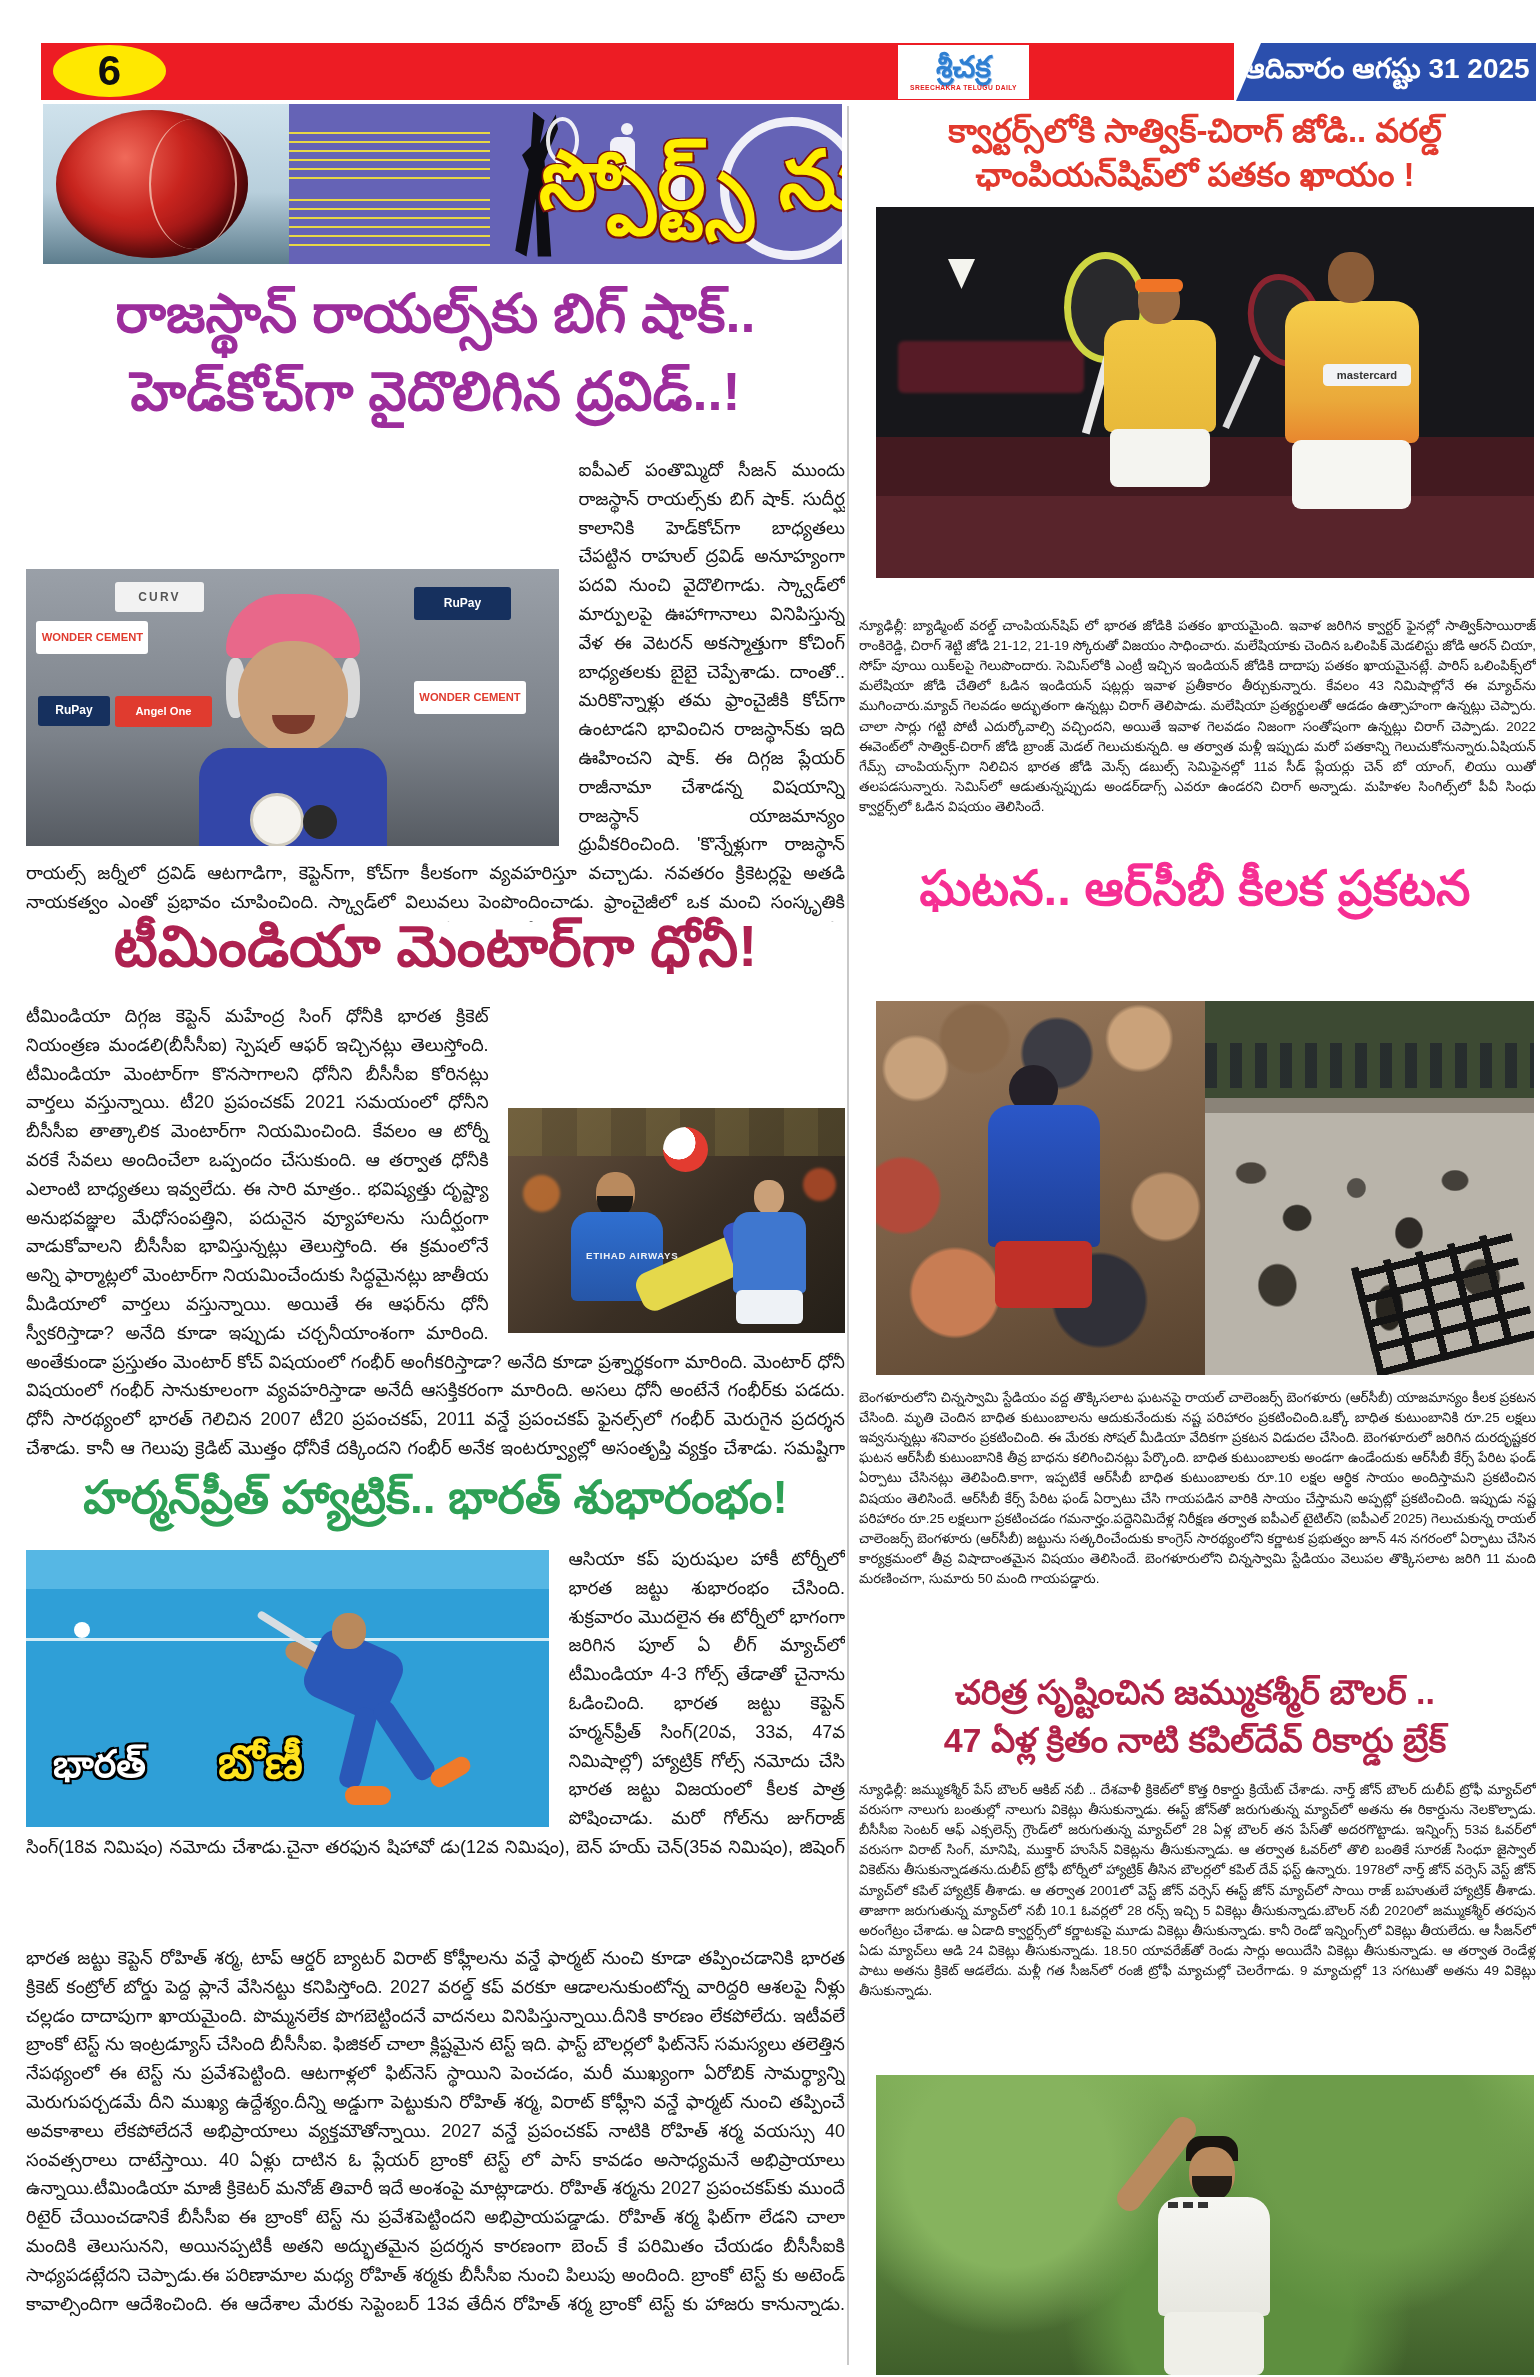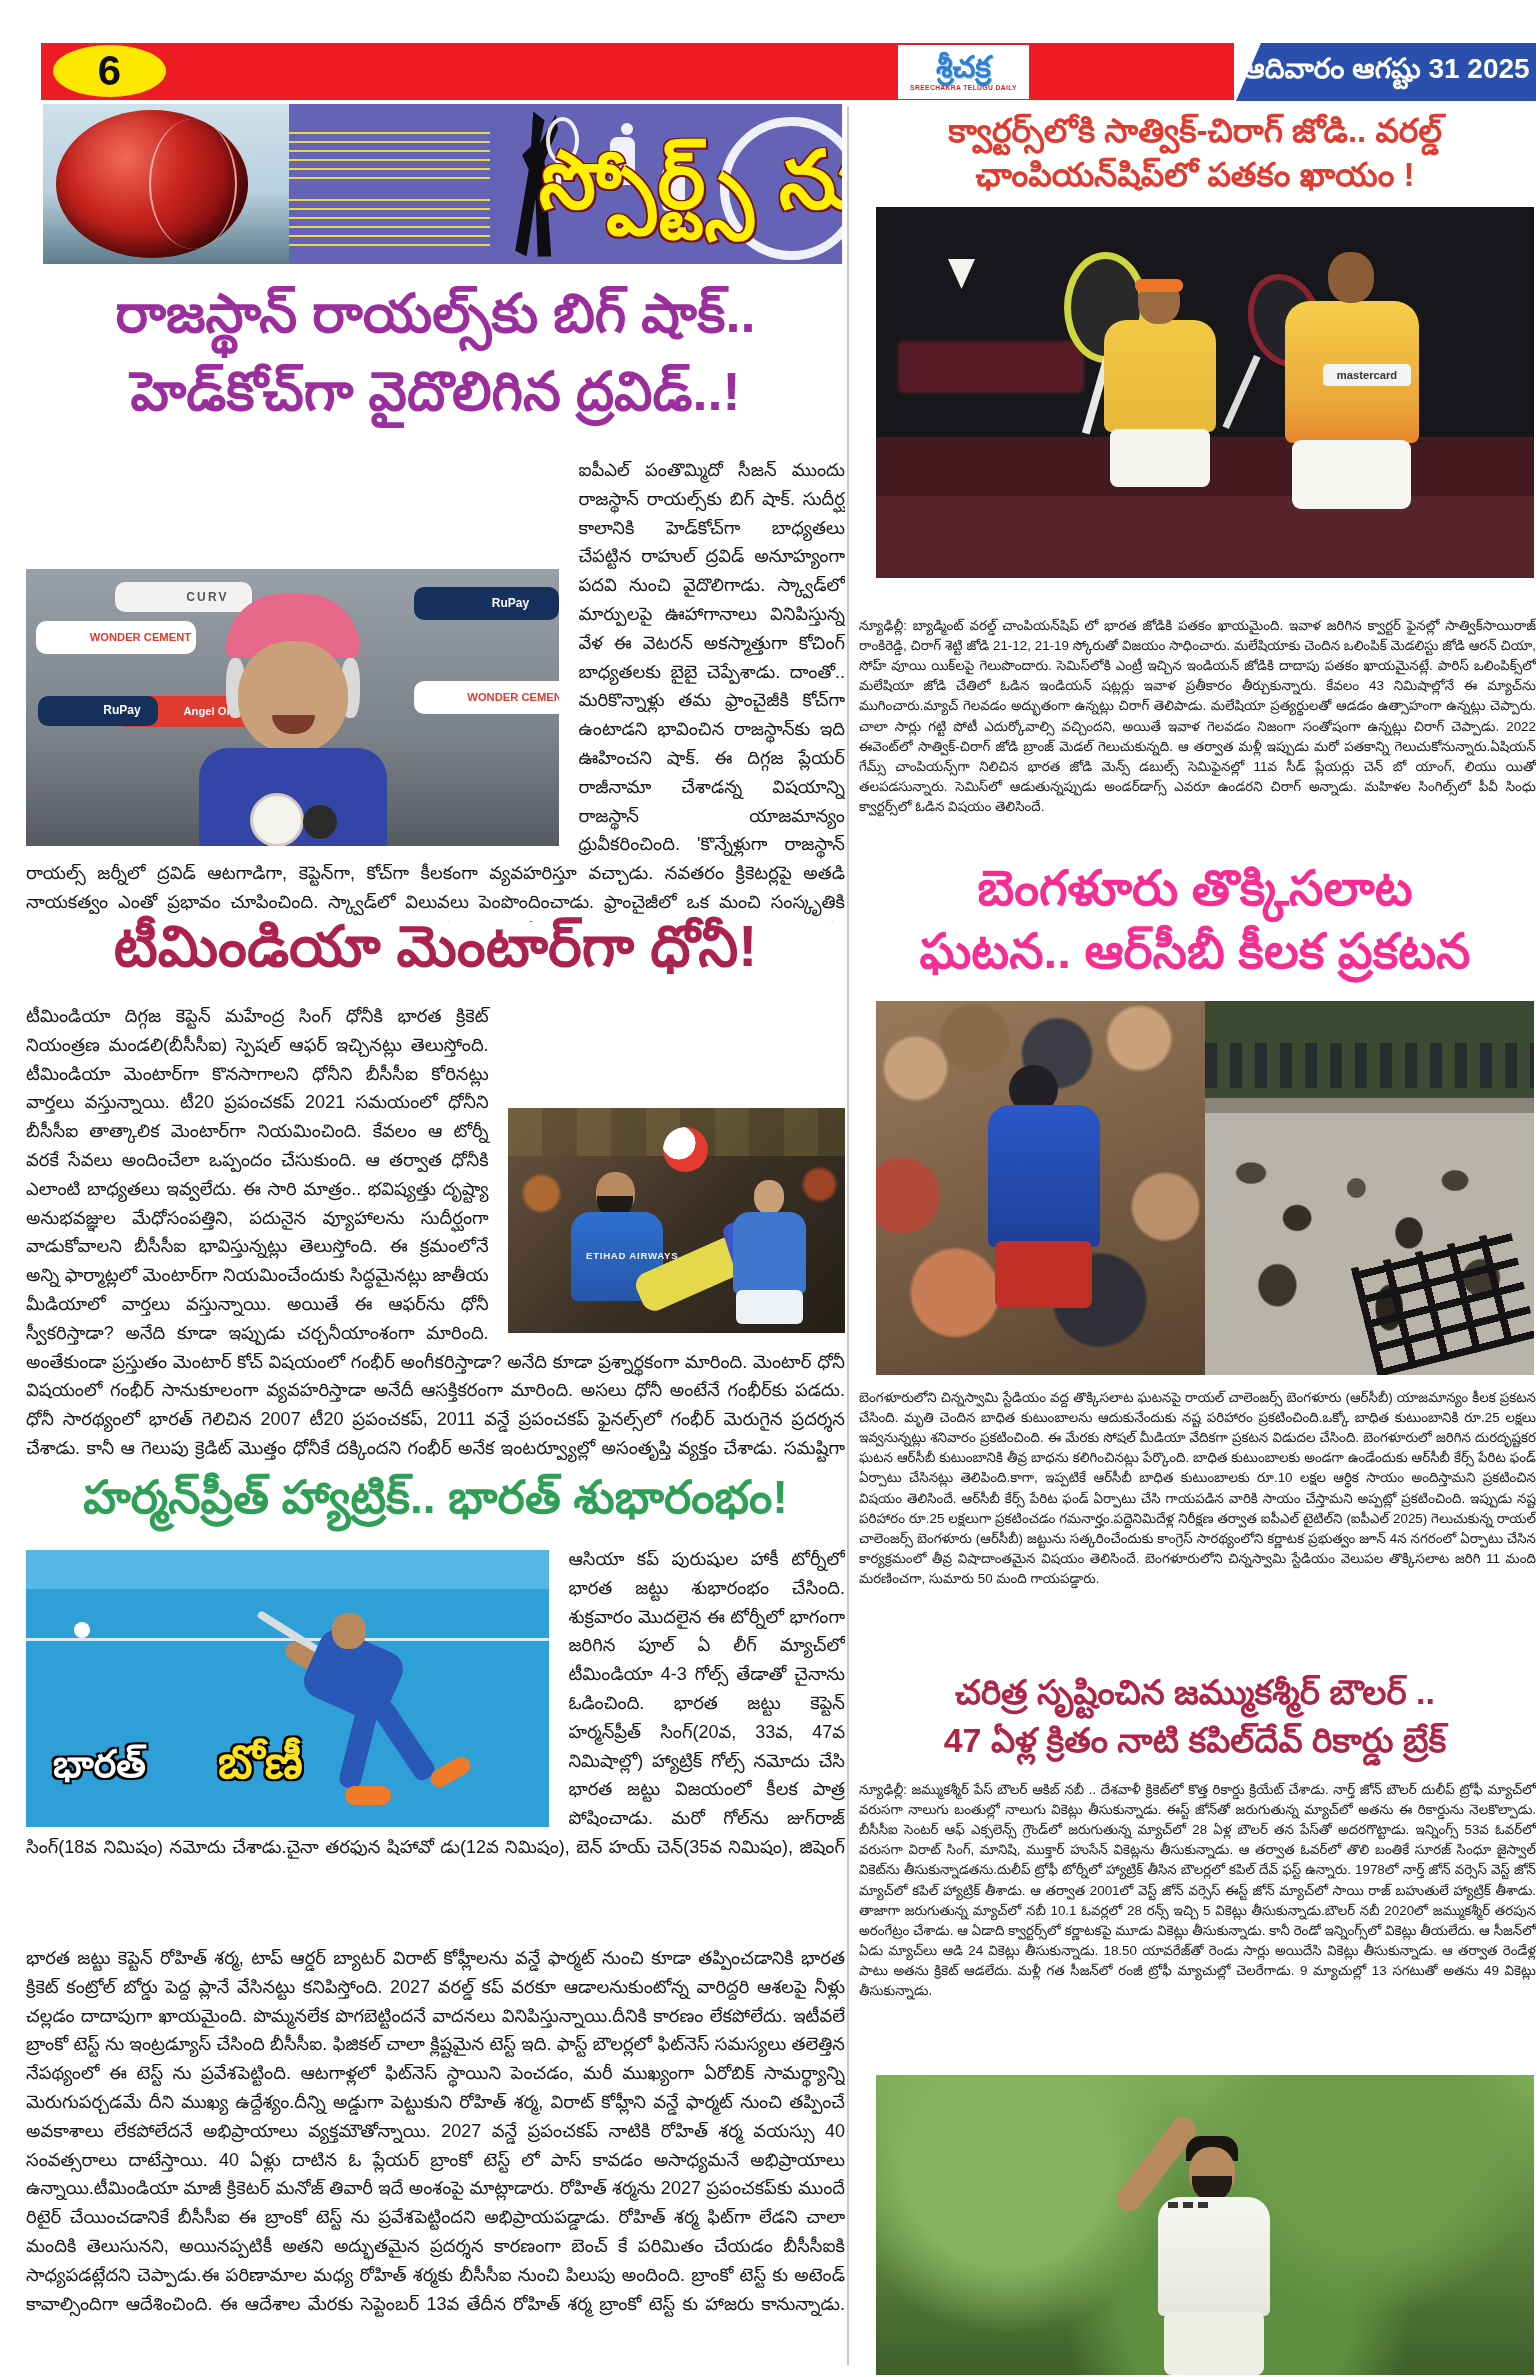--- a/index.html
+++ b/index.html
@@ -51,21 +51,21 @@
   .body-text{position:absolute;text-align:justify;overflow:hidden;}
   .left-body{font-size:18px;line-height:1.6;}
   .right-body{font-size:13.4px;line-height:1.5;}
   .photo{position:relative;overflow:hidden;background:#888;}
   .f-left{float:left;}
   .f-right{float:right;}
   .ph-el{position:absolute;}
   
   .ph-dravid{width:533px;height:277px;margin:113px 19.4px 6px 0;
              background:linear-gradient(180deg,#9aa0a8 0%,#7c828a 60%,#565b62 100%);}
-  .chip{position:absolute;border-radius:10px;font-weight:bold;display:flex;align-items:center;justify-content:center;padding-left:48px;}
+  .chip{position:absolute;border-radius:3px;font-weight:bold;display:flex;align-items:center;justify-content:center;}
   .chip-wc{background:#ffffff;color:#e03b2f;font-size:11.2px;}
   .chip-curv{background:#f2f2f2;color:#555;font-size:12px;letter-spacing:2.2px;}
   .chip-rupay{background:#16305e;color:#fff;font-size:12px;}
   .chip-angel{background:#e03b2f;color:#fff;font-size:11.2px;}
   .dravid-cap{left:200px;top:25px;width:134px;height:64px;background:#e8688a;border-radius:67px 67px 10.4px 10.4px;}
   .dravid-face{left:212px;top:72px;width:110px;height:112px;background:#caa07a;border-radius:48%;}
   .dravid-hair-l{left:200px;top:89px;width:19.4px;height:60px;background:#d9d9d9;border-radius:40%;}
   .dravid-hair-r{left:315px;top:89px;width:19.4px;height:60px;background:#d9d9d9;border-radius:40%;}
   .dravid-smile{left:246px;top:146px;width:43px;height:19.4px;background:#7c3b2c;border-radius:0 0 30px 30px;}
   .dravid-shirt{left:173px;top:179px;width:188px;height:98px;background:#3346a8;border-radius:30px 30px 0 0;}
@@ -319,21 +319,20 @@
     <div class="ph-el bd2-shorts"></div>
     <div class="ph-el bd2-head"></div>
     <div class="ph-el bd-chip">mastercard</div>
   </div>
 
   <div class="body-text right-body art-bad">
     <span>న్యూఢిల్లీ: బ్యాడ్మింట్ వరల్డ్ చాంపియన్‌షిప్ లో భారత జోడికి పతకం ఖాయమైంది. ఇవాళ జరిగిన క్వార్టర్ ఫైనల్లో సాత్విక్‌సాయిరాజ్ రాంకిరెడ్డి, చిరాగ్ శెట్టి జోడి 21-12, 21-19 స్కోరుతో విజయం సాధించారు. మలేషియాకు చెందిన ఒలింపిక్ మెడలిస్టు జోడి ఆరన్ చియా, సోహ్ వూయి యిక్‌లపై గెలుపొందారు. సెమిస్‌లోకి ఎంట్రీ ఇచ్చిన ఇండియన్ జోడికి దాదాపు పతకం ఖాయమైనట్లే. పారిస్ ఒలింపిక్స్‌లో మలేషియా జోడి చేతిలో ఓడిన ఇండియన్ షట్లర్లు ఇవాళ ప్రతీకారం తీర్చుకున్నారు. కేవలం 43 నిమిషాల్లోనే ఈ మ్యాచ్‌ను ముగించారు.మ్యాచ్ గెలవడం అద్భుతంగా ఉన్నట్లు చిరాగ్ తెలిపాడు. మలేషియా ప్రత్యర్థులతో ఆడడం ఉత్సాహంగా ఉన్నట్లు చెప్పారు. చాలా సార్లు గట్టి పోటీ ఎదుర్కోవాల్సి వచ్చిందని, అయితే ఇవాళ గెలవడం నిజంగా సంతోషంగా ఉన్నట్లు చిరాగ్ చెప్పాడు. 2022 ఈవెంట్‌లో సాత్విక్-చిరాగ్ జోడి బ్రాంజ్ మెడల్ గెలుచుకున్నది. ఆ తర్వాత మళ్లీ ఇప్పుడు మరో పతకాన్ని గెలుచుకోనున్నారు.ఏషియన్ గేమ్స్ చాంపియన్స్‌గా నిలిచిన భారత జోడి మెన్స్ డబుల్స్ సెమిఫైనల్లో 11వ సీడ్ ప్లేయర్లు చెన్ బో యాంగ్, లియు యితో తలపడసున్నారు. సెమిస్‌లో ఆడుతున్నప్పుడు అండర్‌డాగ్స్ ఎవరూ ఉండరని చిరాగ్ అన్నాడు. మహిళల సింగిల్స్‌లో పీవీ సింధు క్వార్టర్స్‌లో ఓడిన విషయం తెలిసిందే.</span>
   </div>
 
   <div class="headline hl-rcb">
-    <div>బెంగళూరు తొక్కిసలాట</div>
     <div>ఘటన.. ఆర్‌సీబీ కీలక ప్రకటన</div>
   </div>
 
   <div class="ph-stam">
     <div class="stam-left">
       <div class="ph-el stam-head"></div>
       <div class="ph-el stam-blue"></div>
       <div class="ph-el stam-red"></div>
     </div>
     <div class="stam-right">

